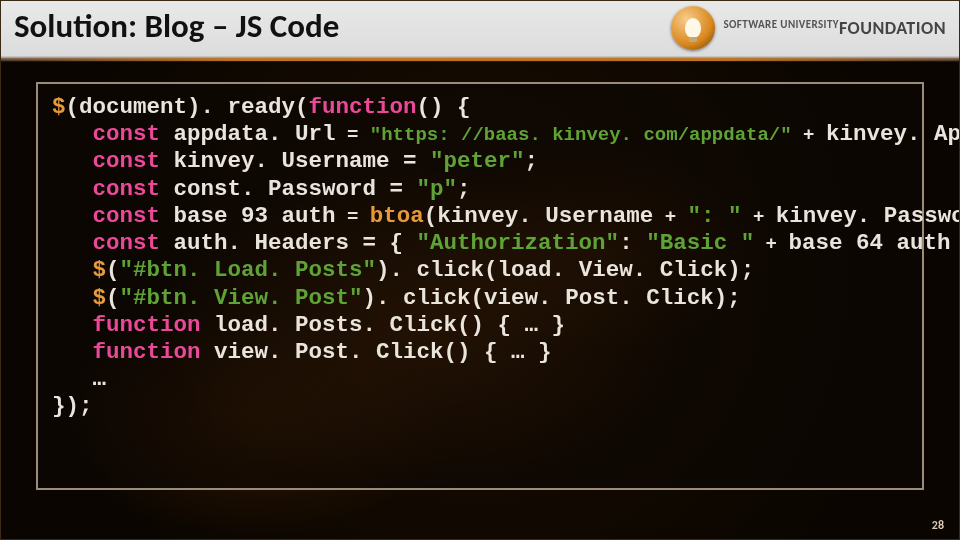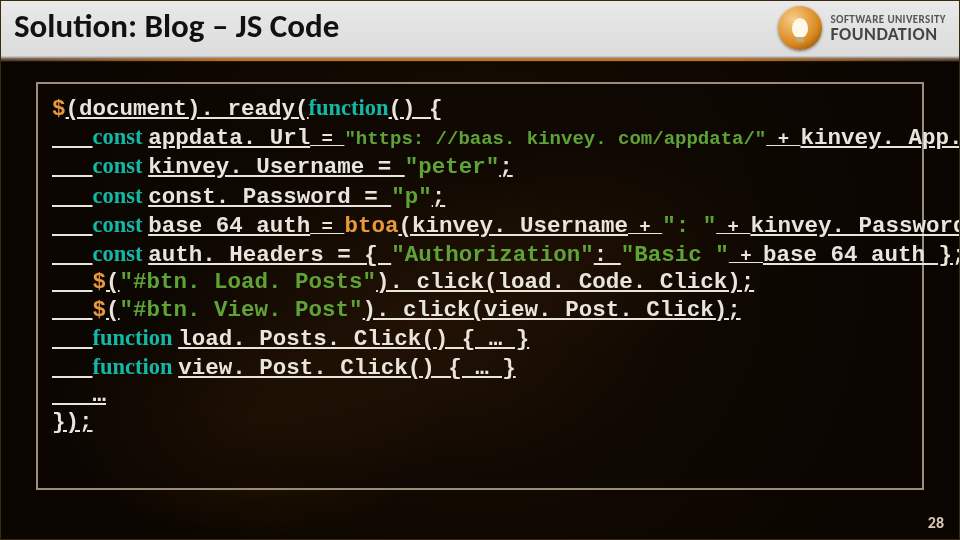--- a/index.html
+++ b/index.html
@@ -66,21 +66,21 @@
     position: relative;
   }
   .bulb::after {
     content:"";
     position:absolute;
     bottom:-4px; left:4px;
     width:8px; height:5px;
     background:#bfa977;
     border-radius:1px;
   }
-  .logo-text { display:flex; flex-direction:column; line-height:1; }
+  .logo-text { display:flex; flex-direction:row; line-height:1; }
   .logo-line1 { font-size:11px; color:#555; font-weight:600; letter-spacing:0.4px; }
   .logo-line2 { font-size:18px; color:#444; font-weight:800; letter-spacing:0.5px; }
   .code-box {
     position: absolute;
     top: 82px;
     left: 36px;
     width: 888px;
     height: 408px;
     border: 2px solid #9c8d7a;
     background: rgba(12,8,3,0.55);
@@ -89,33 +89,33 @@
     color: #ddd;
   }
   .code-line {
     font-family: Consolas, "Courier New", monospace;
     font-size: 22.5px;
     font-weight: 700;
     white-space: pre;
     line-height: 1.21;
   }
   .o  { color: #e79a3c; } 
-  .kw { color: #14b8a6; font-family: Liberation Serif, serif; } 
+  .kw { color: #ec4899; } 
   .s  { color: #5fa336; } 
-  .w  { color: #e9e4dc; text-decoration: underline; } 
+  .w  { color: #e9e4dc; } 
   .smallmono {
     font-family: Consolas, "Courier New", monospace;
     font-size: 19px;
     font-weight: 700;
   }
   .page-num {
     position: absolute;
     bottom: 8px; right: 16px;
     color: #d9c9b5;
-    font-size: 16px;
+    font-size: 12px;
     font-weight: 600;
     z-index: 3;
   }
   .frame {
     position:absolute; inset:0;
     border: 1px solid #3a2a14;
     pointer-events:none; z-index:5;
   }
 </style>
 </head>
@@ -134,23 +134,23 @@
     <span class="logo-line1">SOFTWARE UNIVERSITY</span>
     <span class="logo-line2">FOUNDATION</span>
   </div>
 </div>
 
 <div class="code-box" id="code-box">
     <div class="code-line"><span class="o">$</span><span class="w">(document). ready(</span><span class="kw">function</span><span class="w">() {</span></div>
     <div class="code-line"><span class="w">   </span><span class="kw">const </span><span class="w">appdata. Url</span><span class="w smallmono"> = </span><span class="s smallmono">"https: //baas. kinvey. com/appdata/"</span><span class="w smallmono"> + </span><span class="w">kinvey. App. Id</span></div>
     <div class="code-line"><span class="w">   </span><span class="kw">const </span><span class="w">kinvey. Username = </span><span class="s">"peter"</span><span class="w">;</span></div>
     <div class="code-line"><span class="w">   </span><span class="kw">const </span><span class="w">const. Password = </span><span class="s">"p"</span><span class="w">;</span></div>
-    <div class="code-line"><span class="w">   </span><span class="kw">const </span><span class="w">base 64 auth</span><span class="w smallmono"> = </span><span class="o">btoa</span><span class="w">(kinvey. Username</span><span class="w smallmono"> + </span><span class="s">": "</span><span class="w smallmono"> + </span><span class="w">kinvey. Password);</span></div>
+    <div class="code-line"><span class="w">   </span><span class="kw">const </span><span class="w">base 93 auth</span><span class="w smallmono"> = </span><span class="o">btoa</span><span class="w">(kinvey. Username</span><span class="w smallmono"> + </span><span class="s">": "</span><span class="w smallmono"> + </span><span class="w">kinvey. Password);</span></div>
     <div class="code-line"><span class="w">   </span><span class="kw">const </span><span class="w">auth. Headers = { </span><span class="s">"Authorization"</span><span class="w">: </span><span class="s">"Basic "</span><span class="w smallmono"> + </span><span class="w">base 64 auth };</span></div>
-    <div class="code-line"><span class="w">   </span><span class="o">$</span><span class="w">(</span><span class="s">"#btn. Load. Posts"</span><span class="w">). click(load. Code. Click);</span></div>
+    <div class="code-line"><span class="w">   </span><span class="o">$</span><span class="w">(</span><span class="s">"#btn. Load. Posts"</span><span class="w">). click(load. View. Click);</span></div>
     <div class="code-line"><span class="w">   </span><span class="o">$</span><span class="w">(</span><span class="s">"#btn. View. Post"</span><span class="w">). click(view. Post. Click);</span></div>
     <div class="code-line"><span class="w">   </span><span class="kw">function </span><span class="w">load. Posts. Click() { … }</span></div>
     <div class="code-line"><span class="w">   </span><span class="kw">function </span><span class="w">view. Post. Click() { … }</span></div>
     <div class="code-line"><span class="w">   …</span></div>
     <div class="code-line"><span class="w">});</span></div>
   </div>
 
 <div class="page-num">28</div>
 <div class="frame"></div>
 

